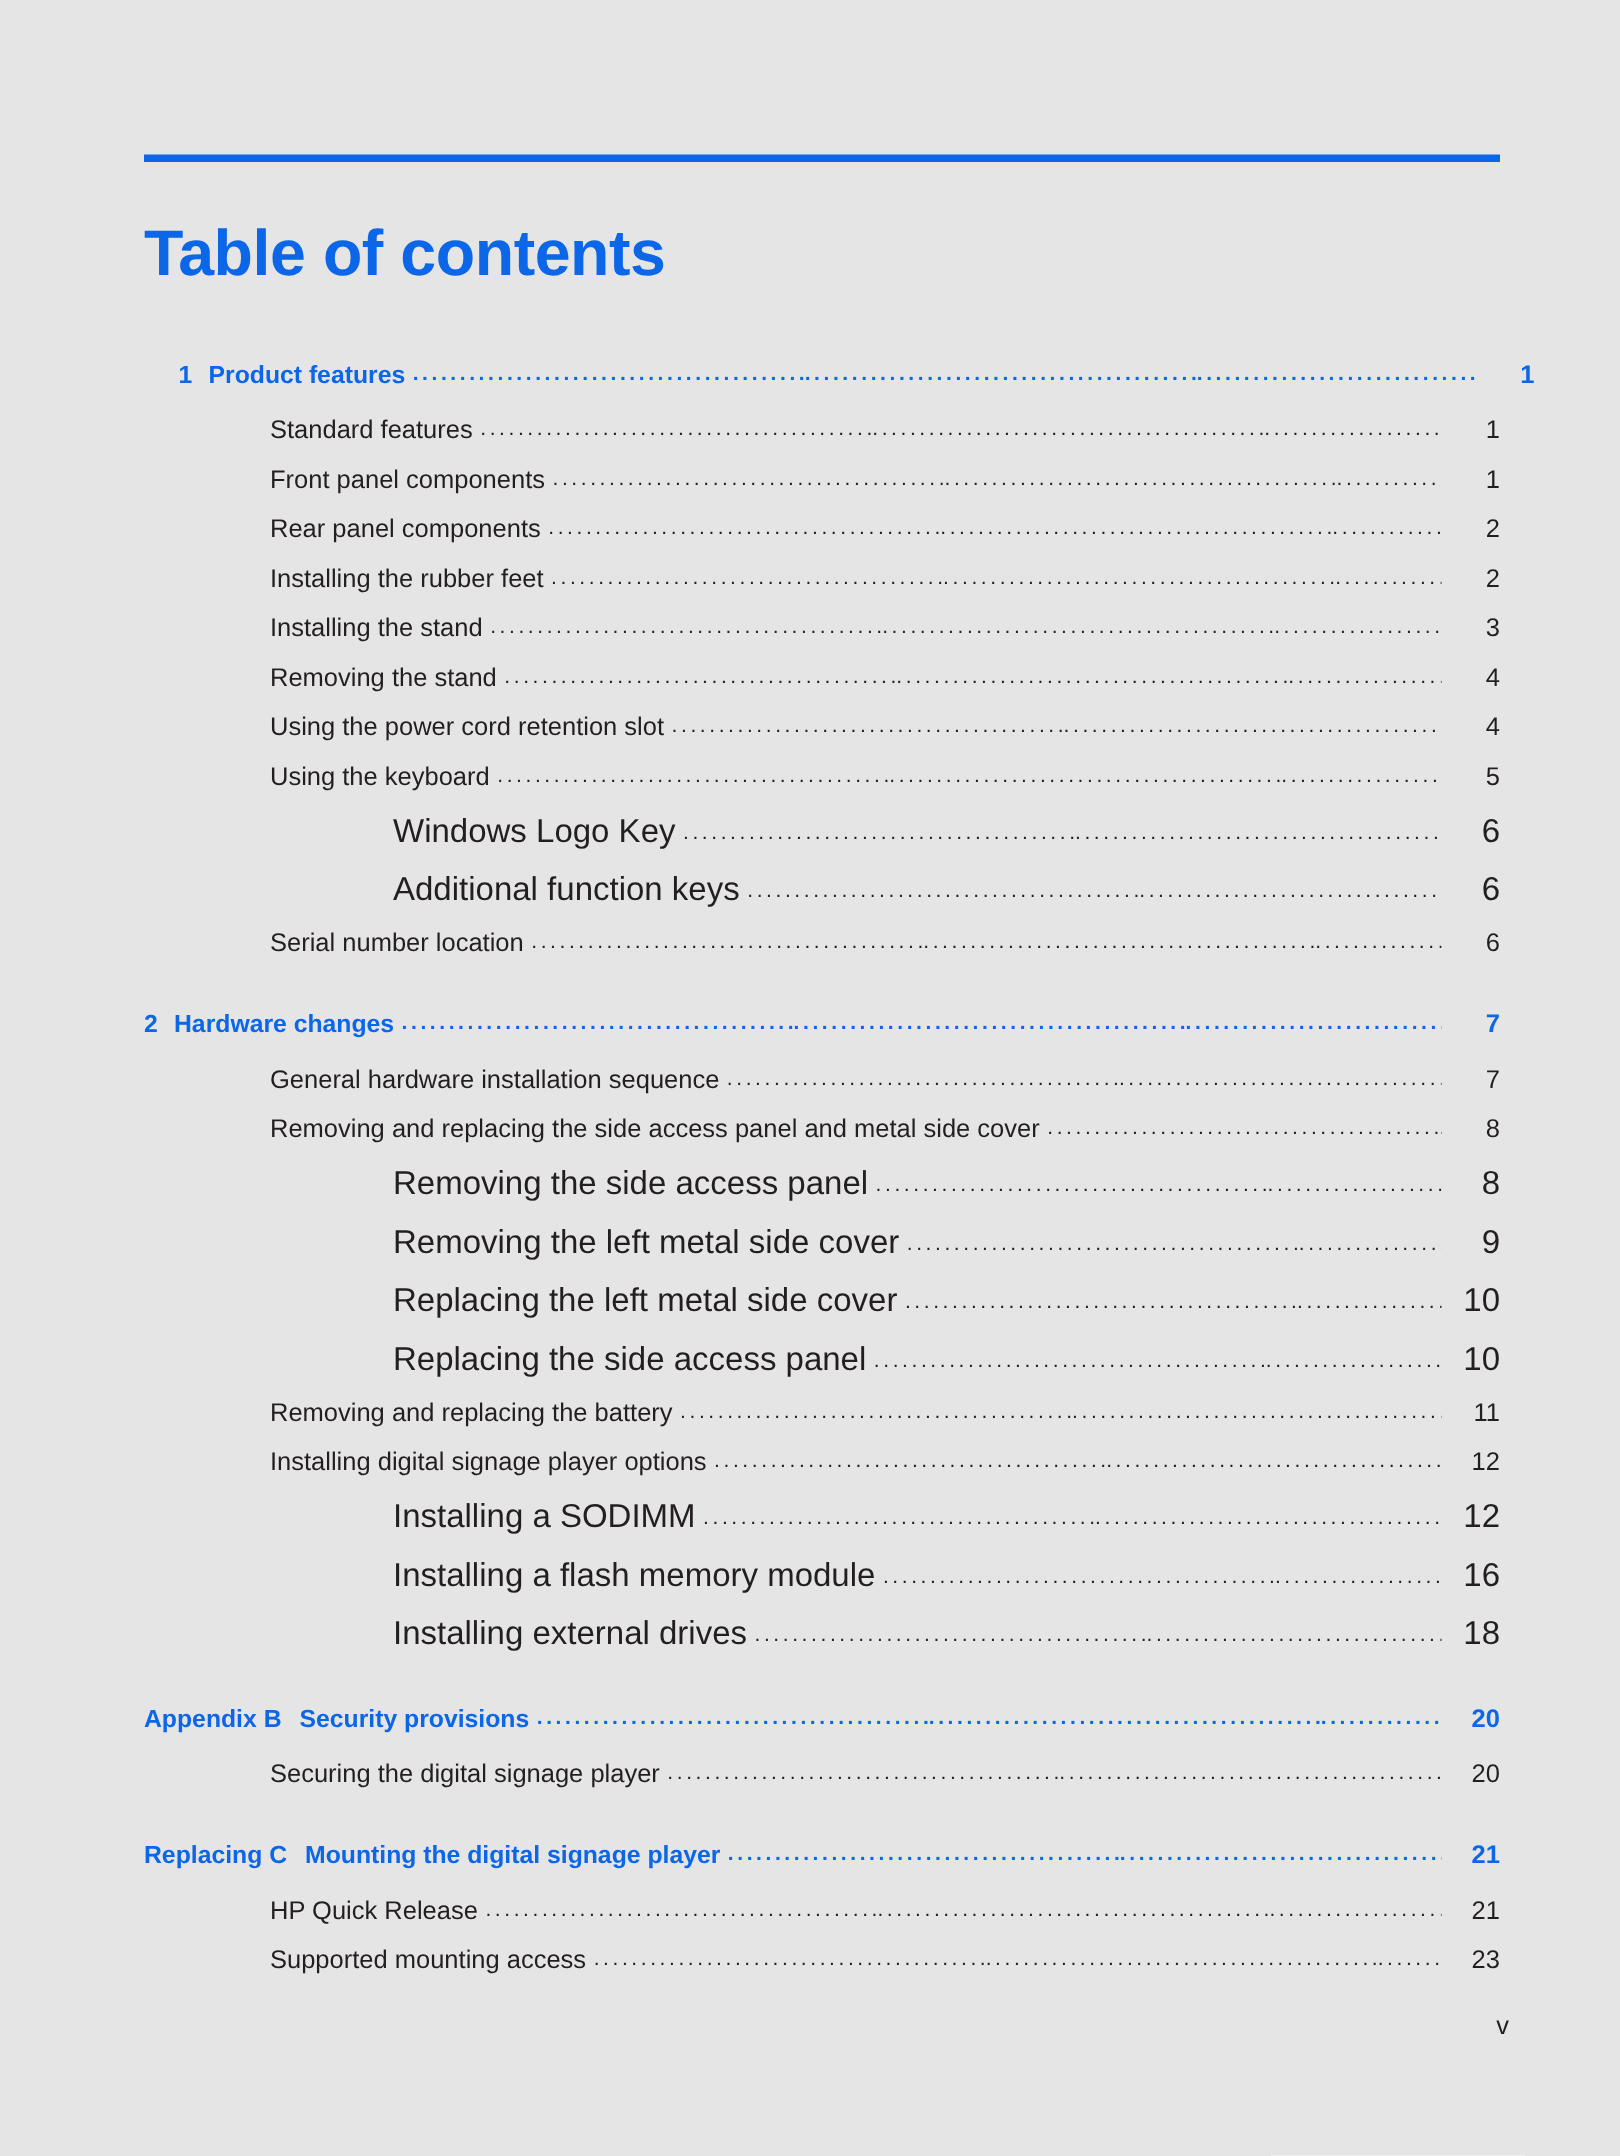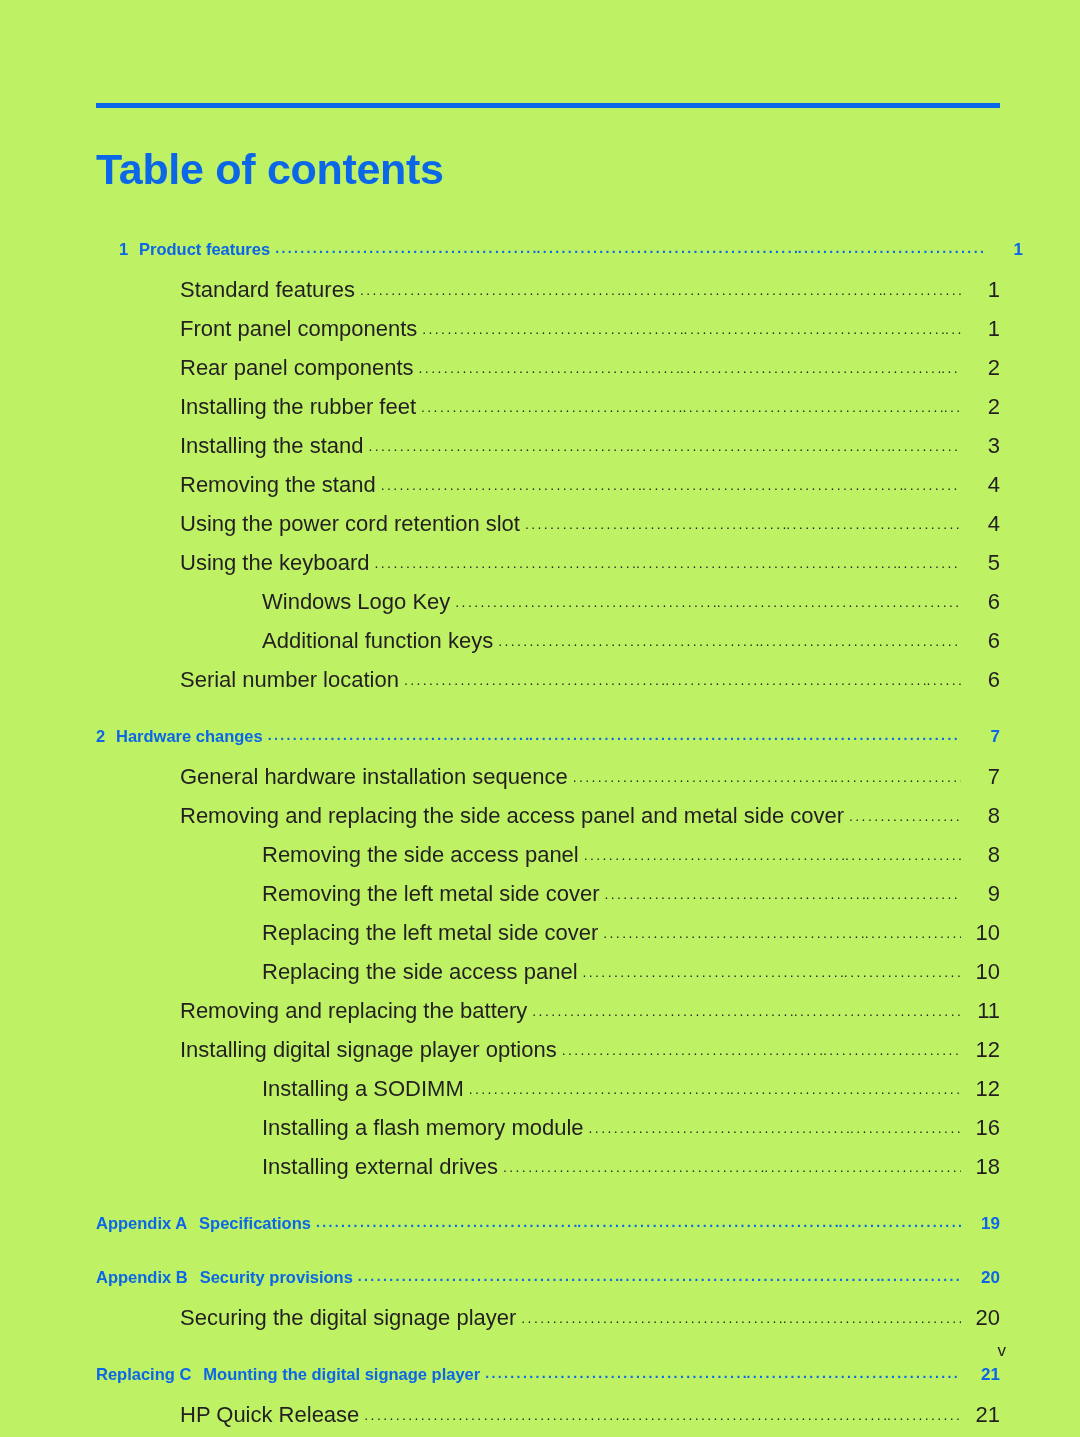--- a/index.html
+++ b/index.html
@@ -16,21 +16,21 @@
     color: #000000;
     overflow: hidden;
   }
 
   .page {
     position: absolute;
     left: 0;
     top: 0;
     width: 1080px;
     height: 1437px;
-    background: #bef264;
+    background: #e5e5e5;
   }
 
   
   .title-rule {
     position: absolute;
     left: 96px;
     top: 103px;
     width: 904px;
     height: 5px;
     background: #0B66E8;
@@ -111,21 +111,21 @@
   .appendix-tag {
     display: inline-block;
     margin-right: 12px;
   }
 
   
   .lvl2 {
     margin-top: 13px;
     margin-left: 84px;
     width: 820px;
-    font-size: 22px;
+    font-size: 17px;
     font-weight: normal;
     color: #231F20;
   }
   .lvl2 .pageno { width: 34px; }
   .lvl2 .leader { font-size: 14px; position: relative; top: -2px; }
 
   
   .lvl3 {
     margin-top: 13px;
     margin-left: 166px;
@@ -275,25 +275,20 @@
         <span class="label"><span>Installing a flash memory module</span></span>
         <span class="leader"></span>
         <span class="pageno">16</span>
       </div>
       <div class="toc-entry lvl3">
         <span class="label"><span>Installing external drives</span></span>
         <span class="leader"></span>
         <span class="pageno">18</span>
       </div>
       <div class="toc-entry lvl1">
-        <span class="label"><span class="appendix-tag">Appendix A</span><span>Specifications</span></span>
-        <span class="leader"></span>
-        <span class="pageno">19</span>
-      </div>
-      <div class="toc-entry lvl1">
         <span class="label"><span class="appendix-tag">Appendix B</span><span>Security provisions</span></span>
         <span class="leader"></span>
         <span class="pageno">20</span>
       </div>
       <div class="toc-entry lvl2">
         <span class="label"><span>Securing the digital signage player</span></span>
         <span class="leader"></span>
         <span class="pageno">20</span>
       </div>
       <div class="toc-entry lvl1">

